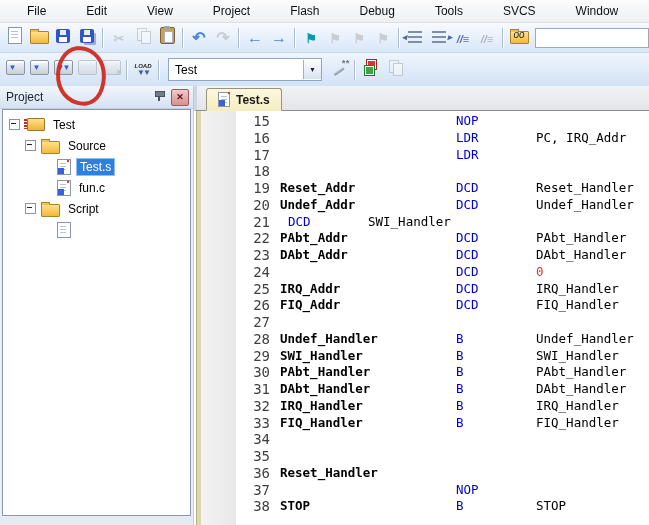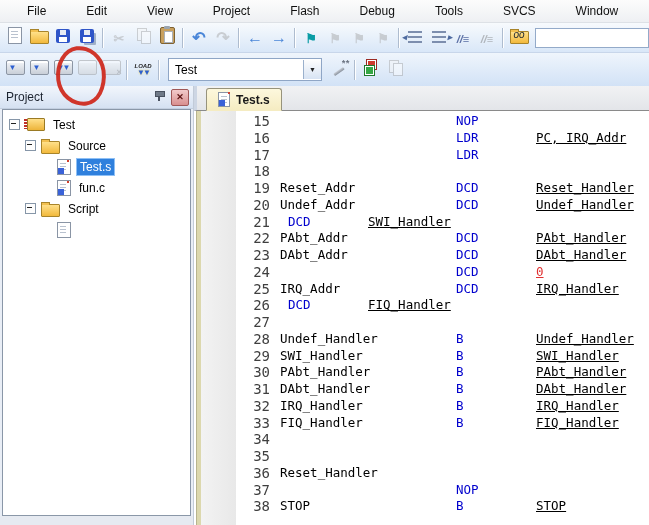--- a/index.html
+++ b/index.html
@@ -110,23 +110,23 @@
         background:linear-gradient(#fdf8dd,#f5ecc2);border:1px solid #97937c;border-bottom:1px solid #f5ecc2;
         border-radius:3px 3px 0 0;font-size:12px;font-weight:bold;color:#1a1a1a;}
   .tab .ti-file{width:10px;height:13px;}
   .editor-body{position:absolute;top:25px;left:0;right:0;bottom:0;background:#fff;overflow:hidden;}
   .strip-tan{position:absolute;left:2px;top:0;bottom:0;width:4px;background:#dcd8ae;border-left:1px solid #b8b48e;}
   .gutter{position:absolute;left:7px;top:0;bottom:0;width:35px;background:linear-gradient(90deg,#f3f3f3,#e8e8e8);}
   .code{position:absolute;left:0;top:2px;right:0;font-family:"DejaVu Sans Mono","Liberation Mono",monospace;
         font-size:12.5px;}
   .cl{display:flex;height:16.75px;line-height:16.75px;white-space:pre;}
   .ln{width:36px;flex:none;text-align:right;padding-right:10px;color:var(--c-ln,#3f3f3f);font-size:14px;margin-left:40px;}
-  .lab{width:168px;flex:none;color:var(--c-def,#000);}
+  .lab{width:168px;flex:none;color:var(--c-def,#000);font-weight:bold;}
   .mn{width:80px;flex:none;color:var(--c-mn,#0000cd);margin-left:8px;}
-  .op{color:var(--c-def,#000);text-decoration:underline;}
+  .op{color:var(--c-def,#000);}
   .op.lit{color:var(--c-lit,#e03030);}
 </style>
 </head>
 <body>
 
 <div id="app">
 
   <div class="menubar" id="menubar">
       <div class="menu-item">File</div>
       <div class="menu-item">Edit</div>
@@ -315,21 +315,21 @@
           <div class="cl"><span class="ln">16</span><span class="lab"></span><span class="mn">LDR</span><span class="op">PC, IRQ_Addr</span></div>
           <div class="cl"><span class="ln">17</span><span class="lab"></span><span class="mn">LDR</span></div>
           <div class="cl"><span class="ln">18</span><span class="lab"></span><span class="mn"></span><span class="op"></span></div>
           <div class="cl"><span class="ln">19</span><span class="lab">Reset_Addr</span><span class="mn">DCD</span><span class="op">Reset_Handler</span></div>
           <div class="cl"><span class="ln">20</span><span class="lab">Undef_Addr</span><span class="mn">DCD</span><span class="op">Undef_Handler</span></div>
           <div class="cl"><span class="ln">21</span><span class="mn">DCD</span><span class="op">SWI_Handler</span></div>
           <div class="cl"><span class="ln">22</span><span class="lab">PAbt_Addr</span><span class="mn">DCD</span><span class="op">PAbt_Handler</span></div>
           <div class="cl"><span class="ln">23</span><span class="lab">DAbt_Addr</span><span class="mn">DCD</span><span class="op">DAbt_Handler</span></div>
           <div class="cl"><span class="ln">24</span><span class="lab"></span><span class="mn">DCD</span><span class="op lit">0</span></div>
           <div class="cl"><span class="ln">25</span><span class="lab">IRQ_Addr</span><span class="mn">DCD</span><span class="op">IRQ_Handler</span></div>
-          <div class="cl"><span class="ln">26</span><span class="mn">DCD</span><span class="op">FIQ_Handler</span></div>
+          <div class="cl"><span class="ln">26</span><span class="lab">FIQ_Addr</span><span class="mn">DCD</span><span class="op">FIQ_Handler</span></div>
           <div class="cl"><span class="ln">27</span><span class="lab"></span><span class="mn"></span><span class="op"></span></div>
           <div class="cl"><span class="ln">28</span><span class="lab">Undef_Handler</span><span class="mn">B</span><span class="op">Undef_Handler</span></div>
           <div class="cl"><span class="ln">29</span><span class="lab">SWI_Handler</span><span class="mn">B</span><span class="op">SWI_Handler</span></div>
           <div class="cl"><span class="ln">30</span><span class="lab">PAbt_Handler</span><span class="mn">B</span><span class="op">PAbt_Handler</span></div>
           <div class="cl"><span class="ln">31</span><span class="lab">DAbt_Handler</span><span class="mn">B</span><span class="op">DAbt_Handler</span></div>
           <div class="cl"><span class="ln">32</span><span class="lab">IRQ_Handler</span><span class="mn">B</span><span class="op">IRQ_Handler</span></div>
           <div class="cl"><span class="ln">33</span><span class="lab">FIQ_Handler</span><span class="mn">B</span><span class="op">FIQ_Handler</span></div>
           <div class="cl"><span class="ln">34</span><span class="lab"></span><span class="mn"></span><span class="op"></span></div>
           <div class="cl"><span class="ln">35</span><span class="lab"></span><span class="mn"></span><span class="op"></span></div>
           <div class="cl"><span class="ln">36</span><span class="lab">Reset_Handler</span><span class="mn"></span><span class="op"></span></div>

